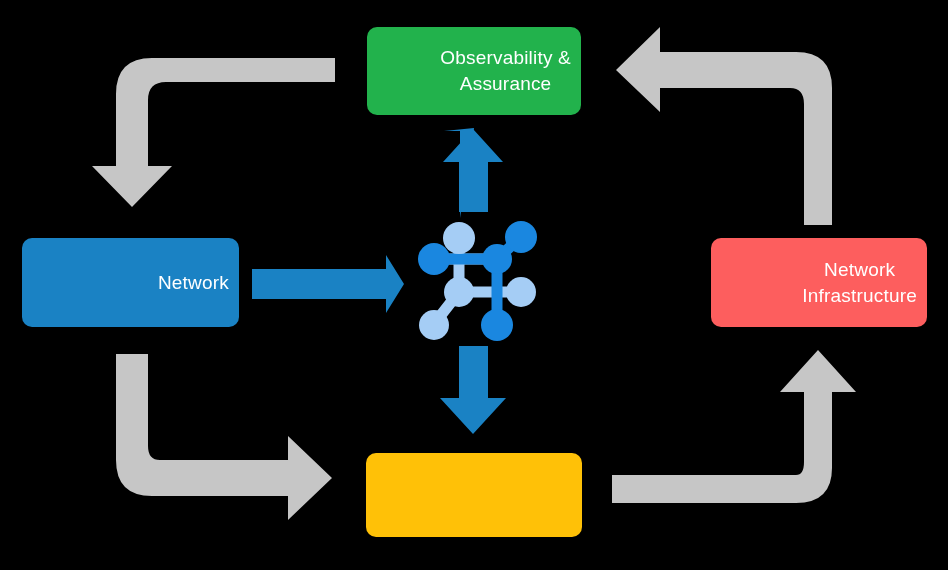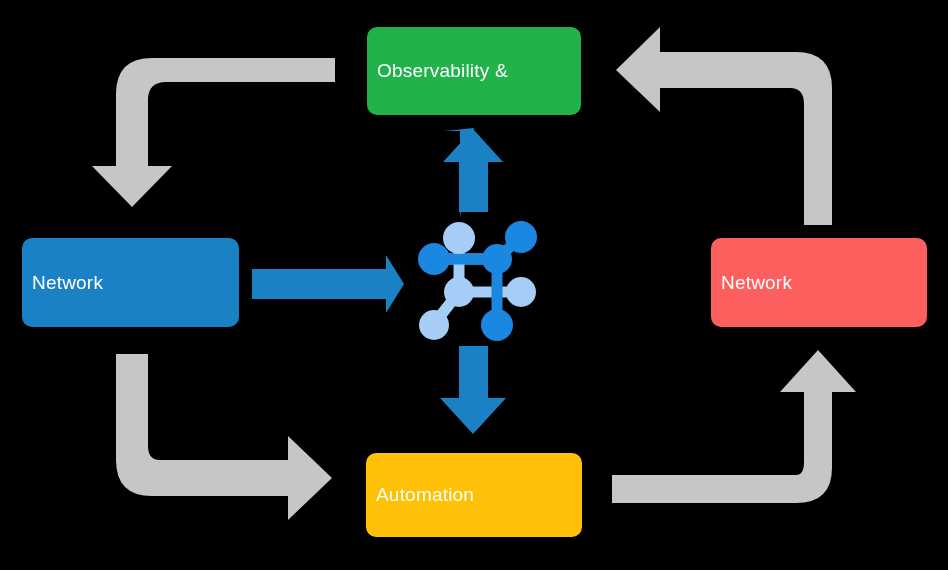--- a/index.html
+++ b/index.html
@@ -15,21 +15,21 @@
     width: 948px;
     height: 570px;
     background: #000000;
     overflow: hidden;
   }
   .node-box {
     position: absolute;
     border-radius: 10px;
     display: flex;
     align-items: center;
-    justify-content: flex-start;
+    justify-content: flex-end;
     text-align: center;
     color: #ffffff;
     font-size: 19px;
     line-height: 1.35;
     font-weight: 400;
     letter-spacing: 0.2px;
     box-sizing: border-box;
     padding: 4px 10px;
     user-select: none;
   }
@@ -171,34 +171,35 @@
       <circle cx="434" cy="259" r="16"></circle>
       <circle cx="497" cy="259" r="15"></circle>
       <circle cx="521" cy="237" r="16"></circle>
       <circle cx="497" cy="325" r="16"></circle>
     </g>
   </svg>
 
   <div class="node-box box-observability" style="background:#22b24c">
     <span>
       <span class="label-line">Observability &amp;</span>
+      <span class="label-line">Assurance</span>
     </span>
   </div>
 
   <div class="node-box box-operations" style="background:#1a82c4">
     <span>
       <span class="label-line">Network</span>
     </span>
   </div>
 
   <div class="node-box box-infrastructure" style="background:#fd5e5e">
     <span>
       <span class="label-line">Network</span>
+      <span class="label-line">Infrastructure</span>
     </span>
   </div>
 
   <div class="node-box box-automation" style="background:#ffc107">
     <span>
-      <span class="label-line">Automation</span>
     </span>
   </div>
 
 </div>
 
 </body></html>

